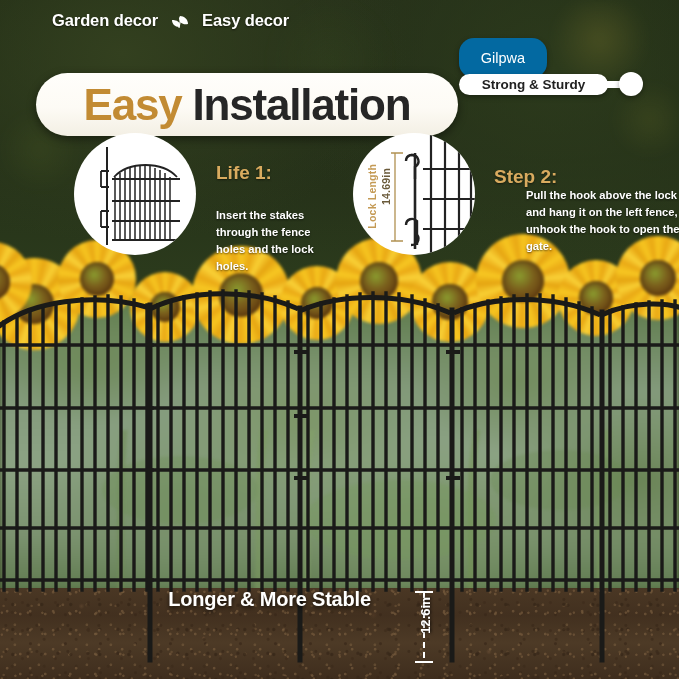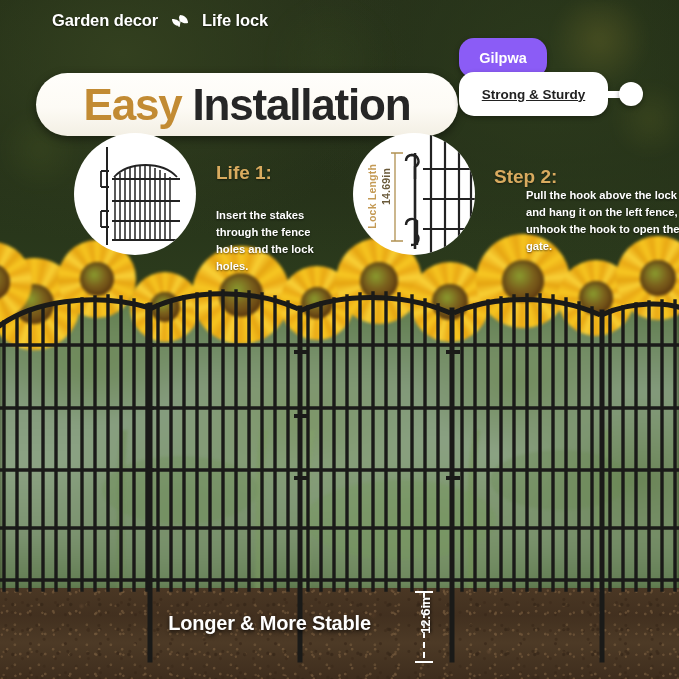--- a/index.html
+++ b/index.html
@@ -134,21 +134,21 @@
   }
 
   
   .fence-layer { position: absolute; left: 0; top: 0; width: 679px; height: 679px; }
 
   
   .brand-line {
     position: absolute;
     left: 52px; top: 11px;
     display: flex;
-    align-items: center;
+    align-items: flex-end;
     gap: 12px;
     color: #ffffff;
     font-size: 16.5px;
     font-weight: bold;
     letter-spacing: -.1px;
     text-shadow: 0 1px 2px rgba(0,0,0,.6);
   }
   .leaf-icon { display: inline-flex; }
 
   .title-pill {
@@ -170,45 +170,44 @@
     white-space: nowrap;
     line-height: 1;
   }
   .title-a { color: #c28b33; }
   .title-b { color: #262626; }
 
   .brand-badge {
     position: absolute;
     left: 459px; top: 38px;
     width: 88px; height: 40px;
-    background: #8b5cf6;
+    background: #0369a1;
     border-radius: 15px;
     display: flex; align-items: center; justify-content: center;
     color: #ffffff;
     font-size: 14.5px;
-    font-weight: bold;
+    font-weight: normal;
     box-shadow: 0 2px 5px rgba(0,0,0,.35);
   }
 
   .sturdy-wrap {
     position: absolute;
     left: 459px; top: 72px;
     display: flex;
     align-items: center;
   }
   .sturdy-pill {
-    width: 149px; height: 44px;
+    width: 149px; height: 21px;
     background: #ffffff;
     border-radius: 15px;
     display: flex; align-items: center; justify-content: center;
     color: #222222;
     font-size: 13.5px;
     font-weight: bold;
     box-shadow: 0 2px 5px rgba(0,0,0,.35);
-    text-decoration: underline;
   }
   .sturdy-bar {
     width: 14px; height: 7px;
     background: #ffffff;
     margin-left: -1px;
   }
   .sturdy-dot {
     width: 24px; height: 24px;
     background: #ffffff;
     border-radius: 50%;
@@ -255,21 +254,21 @@
     font-weight: bold;
     writing-mode: vertical-rl;
     transform: rotate(180deg);
     letter-spacing: .2px;
   }
 
   
   .bottom-caption {
     position: absolute;
     left: 0; right: 0;
-    top: 612px;
+    top: 588px;
     text-align: center;
     color: #ffffff;
     font-size: 20px;
     font-weight: bold;
     letter-spacing: -.2px;
     text-shadow: 0 2px 4px rgba(0,0,0,.75);
     padding-right: 140px;
   }
   .depth-label {
     position: absolute;
@@ -496,21 +495,21 @@
 
   <div class="brand-line">
     <span>Garden decor</span>
     <span class="leaf-icon">
       <svg width="20" height="16" viewBox="0 0 20 16">
         <path d="M10 2 C14 2 18 5 18 10 C13 11 9 9 9 4 Z" fill="#ffffff"></path>
         <path d="M9 13 C5 13 2 10 2 6 C7 6 10 8 10 12 Z" fill="#ffffff"></path>
         <path d="M9 14 L11 3" stroke="#ffffff" stroke-width="1.2" fill="none"></path>
       </svg>
     </span>
-    <span>Life lock</span>
+    <span>Easy decor</span>
   </div>
 
   <div class="title-pill">
     <div class="title-text">
       <span class="title-a">Easy</span><span>&nbsp;</span><span class="title-b">Installation</span>
     </div>
   </div>
 
   <div class="brand-badge">Gilpwa</div>
 

